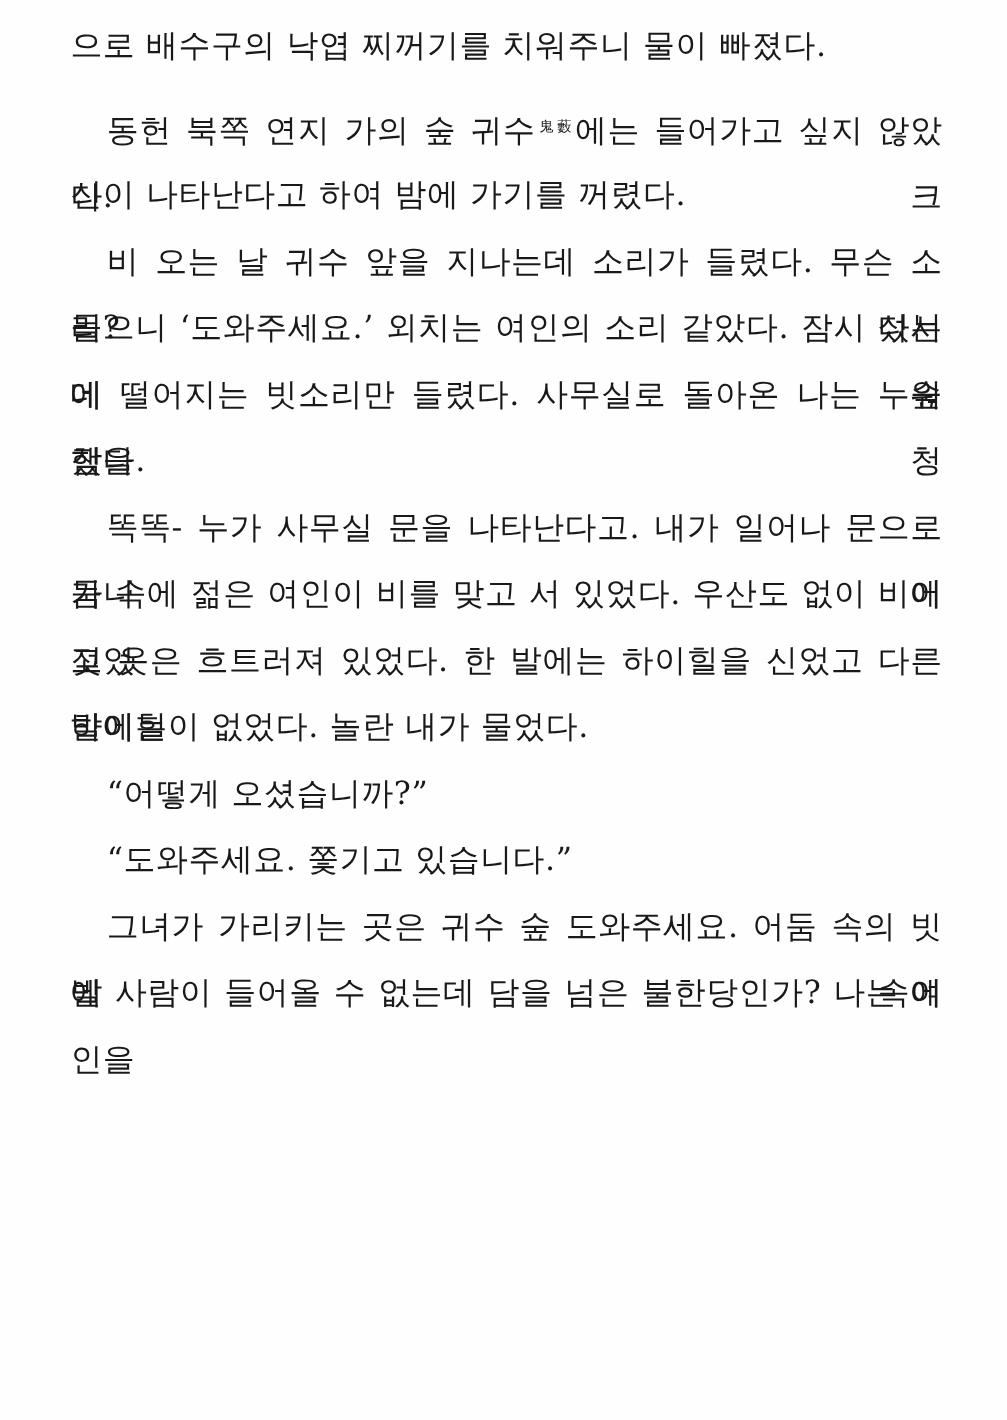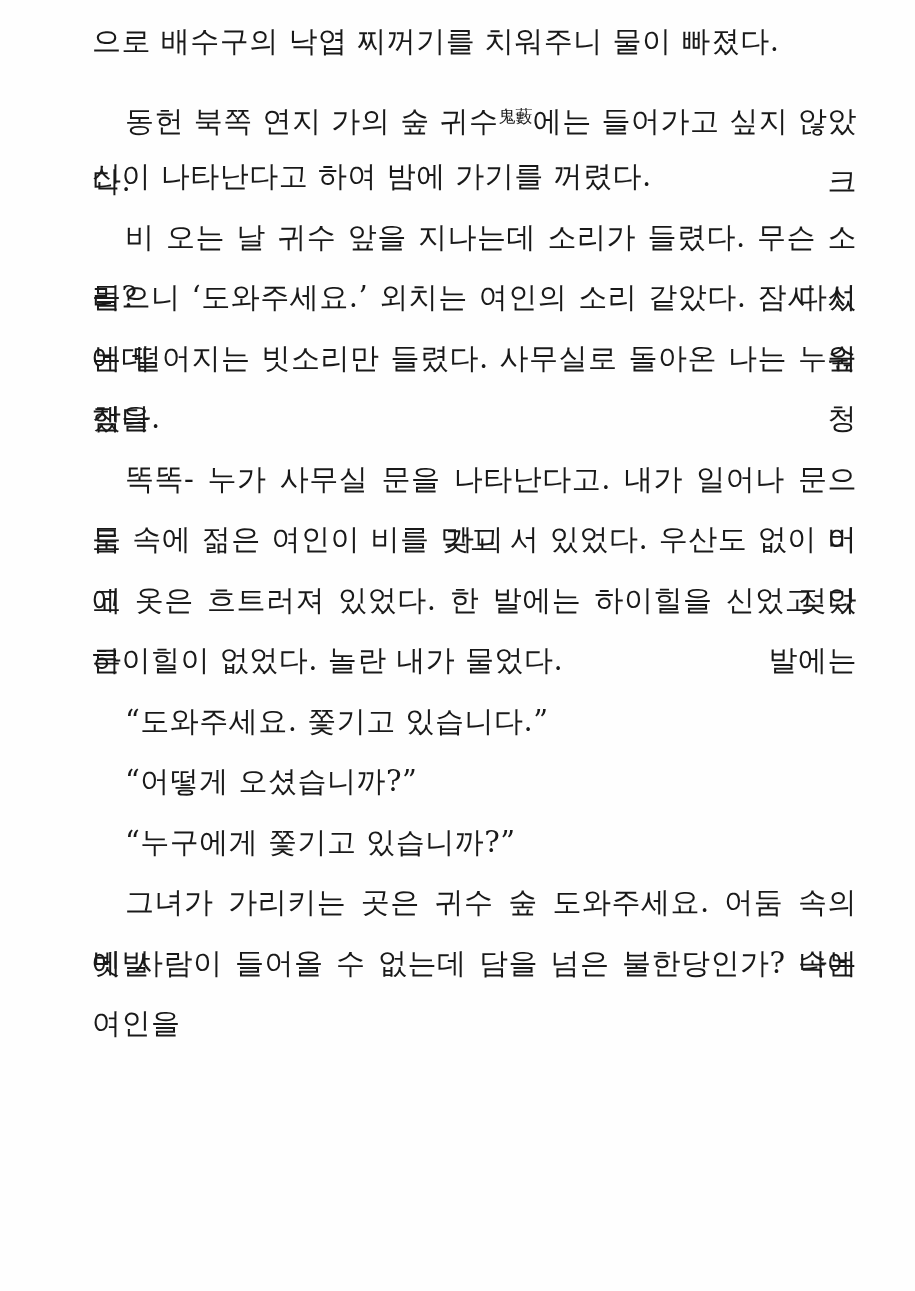--- a/index.html
+++ b/index.html
@@ -6,21 +6,21 @@
     margin: 0;
     padding: 0;
     background: #ffffff;
   }
   .page {
     position: relative;
     width: 915px;
     height: 1291px;
     background: #fefefe;
     box-sizing: border-box;
-    padding: 11px 58px 0 92px;
+    padding: 11px 58px 0 64px;
     font-family: "DejaVu Serif", "Liberation Serif", serif;
     color: #191919;
     overflow: hidden;
   }
   .line {
     font-size: 29px;
     line-height: 60.5px;
     height: 60.5px;
     letter-spacing: 0.5px;
     text-align: left;
@@ -30,21 +30,21 @@
     text-align: justify;
     text-align-last: justify;
   }
   .line.indent {
     text-indent: 33px;
   }
   .line.gap-top {
     margin-top: 14px;
   }
   .hanja {
-    font-size: 17px;
+    font-size: 13px;
     vertical-align: 9px;
     letter-spacing: 0;
   }
 </style>
 </head>
 <body>
 
 <div class="page">
   <div class="line">으로 배수구의 낙엽 찌꺼기를 치워주니 물이 빠졌다.</div>
   <div class="line indent justify gap-top">
@@ -52,18 +52,17 @@
   </div>
   <div class="line">신이 나타난다고 하여 밤에 가기를 꺼렸다.</div>
   <div class="line indent justify">비 오는 날 귀수 앞을 지나는데 소리가 들렸다. 무슨 소리? 다시</div>
   <div class="line justify">들으니 ‘도와주세요.’ 외치는 여인의 소리 같았다. 잠시 섰는데 숲</div>
   <div class="line justify">에 떨어지는 빗소리만 들렸다. 사무실로 돌아온 나는 누워 잠을 청</div>
   <div class="line">했다.</div>
   <div class="line indent justify">똑똑- 누가 사무실 문을 나타난다고. 내가 일어나 문으로 가니 어</div>
   <div class="line justify">둠 속에 젊은 여인이 비를 맞고 서 있었다. 우산도 없이 비에 젖었</div>
   <div class="line justify">고 옷은 흐트러져 있었다. 한 발에는 하이힐을 신었고 다른 발에는</div>
   <div class="line">하이힐이 없었다. 놀란 내가 물었다.</div>
+  <div class="line indent">“어떻게 오셨습니까?”</div>
   <div class="line indent">“도와주세요. 쫓기고 있습니다.”</div>
-  <div class="line indent">“어떻게 오셨습니까?”</div>
-  <div class="line indent">“누구에게 쫓기고 있습니까?”</div>
   <div class="line indent justify">그녀가 가리키는 곳은 귀수 숲 도와주세요. 어둠 속의 빗발 속에</div>
   <div class="line justify">에 사람이 들어올 수 없는데 담을 넘은 불한당인가? 나는 여인을</div>
 </div>
 
 </body></html>

